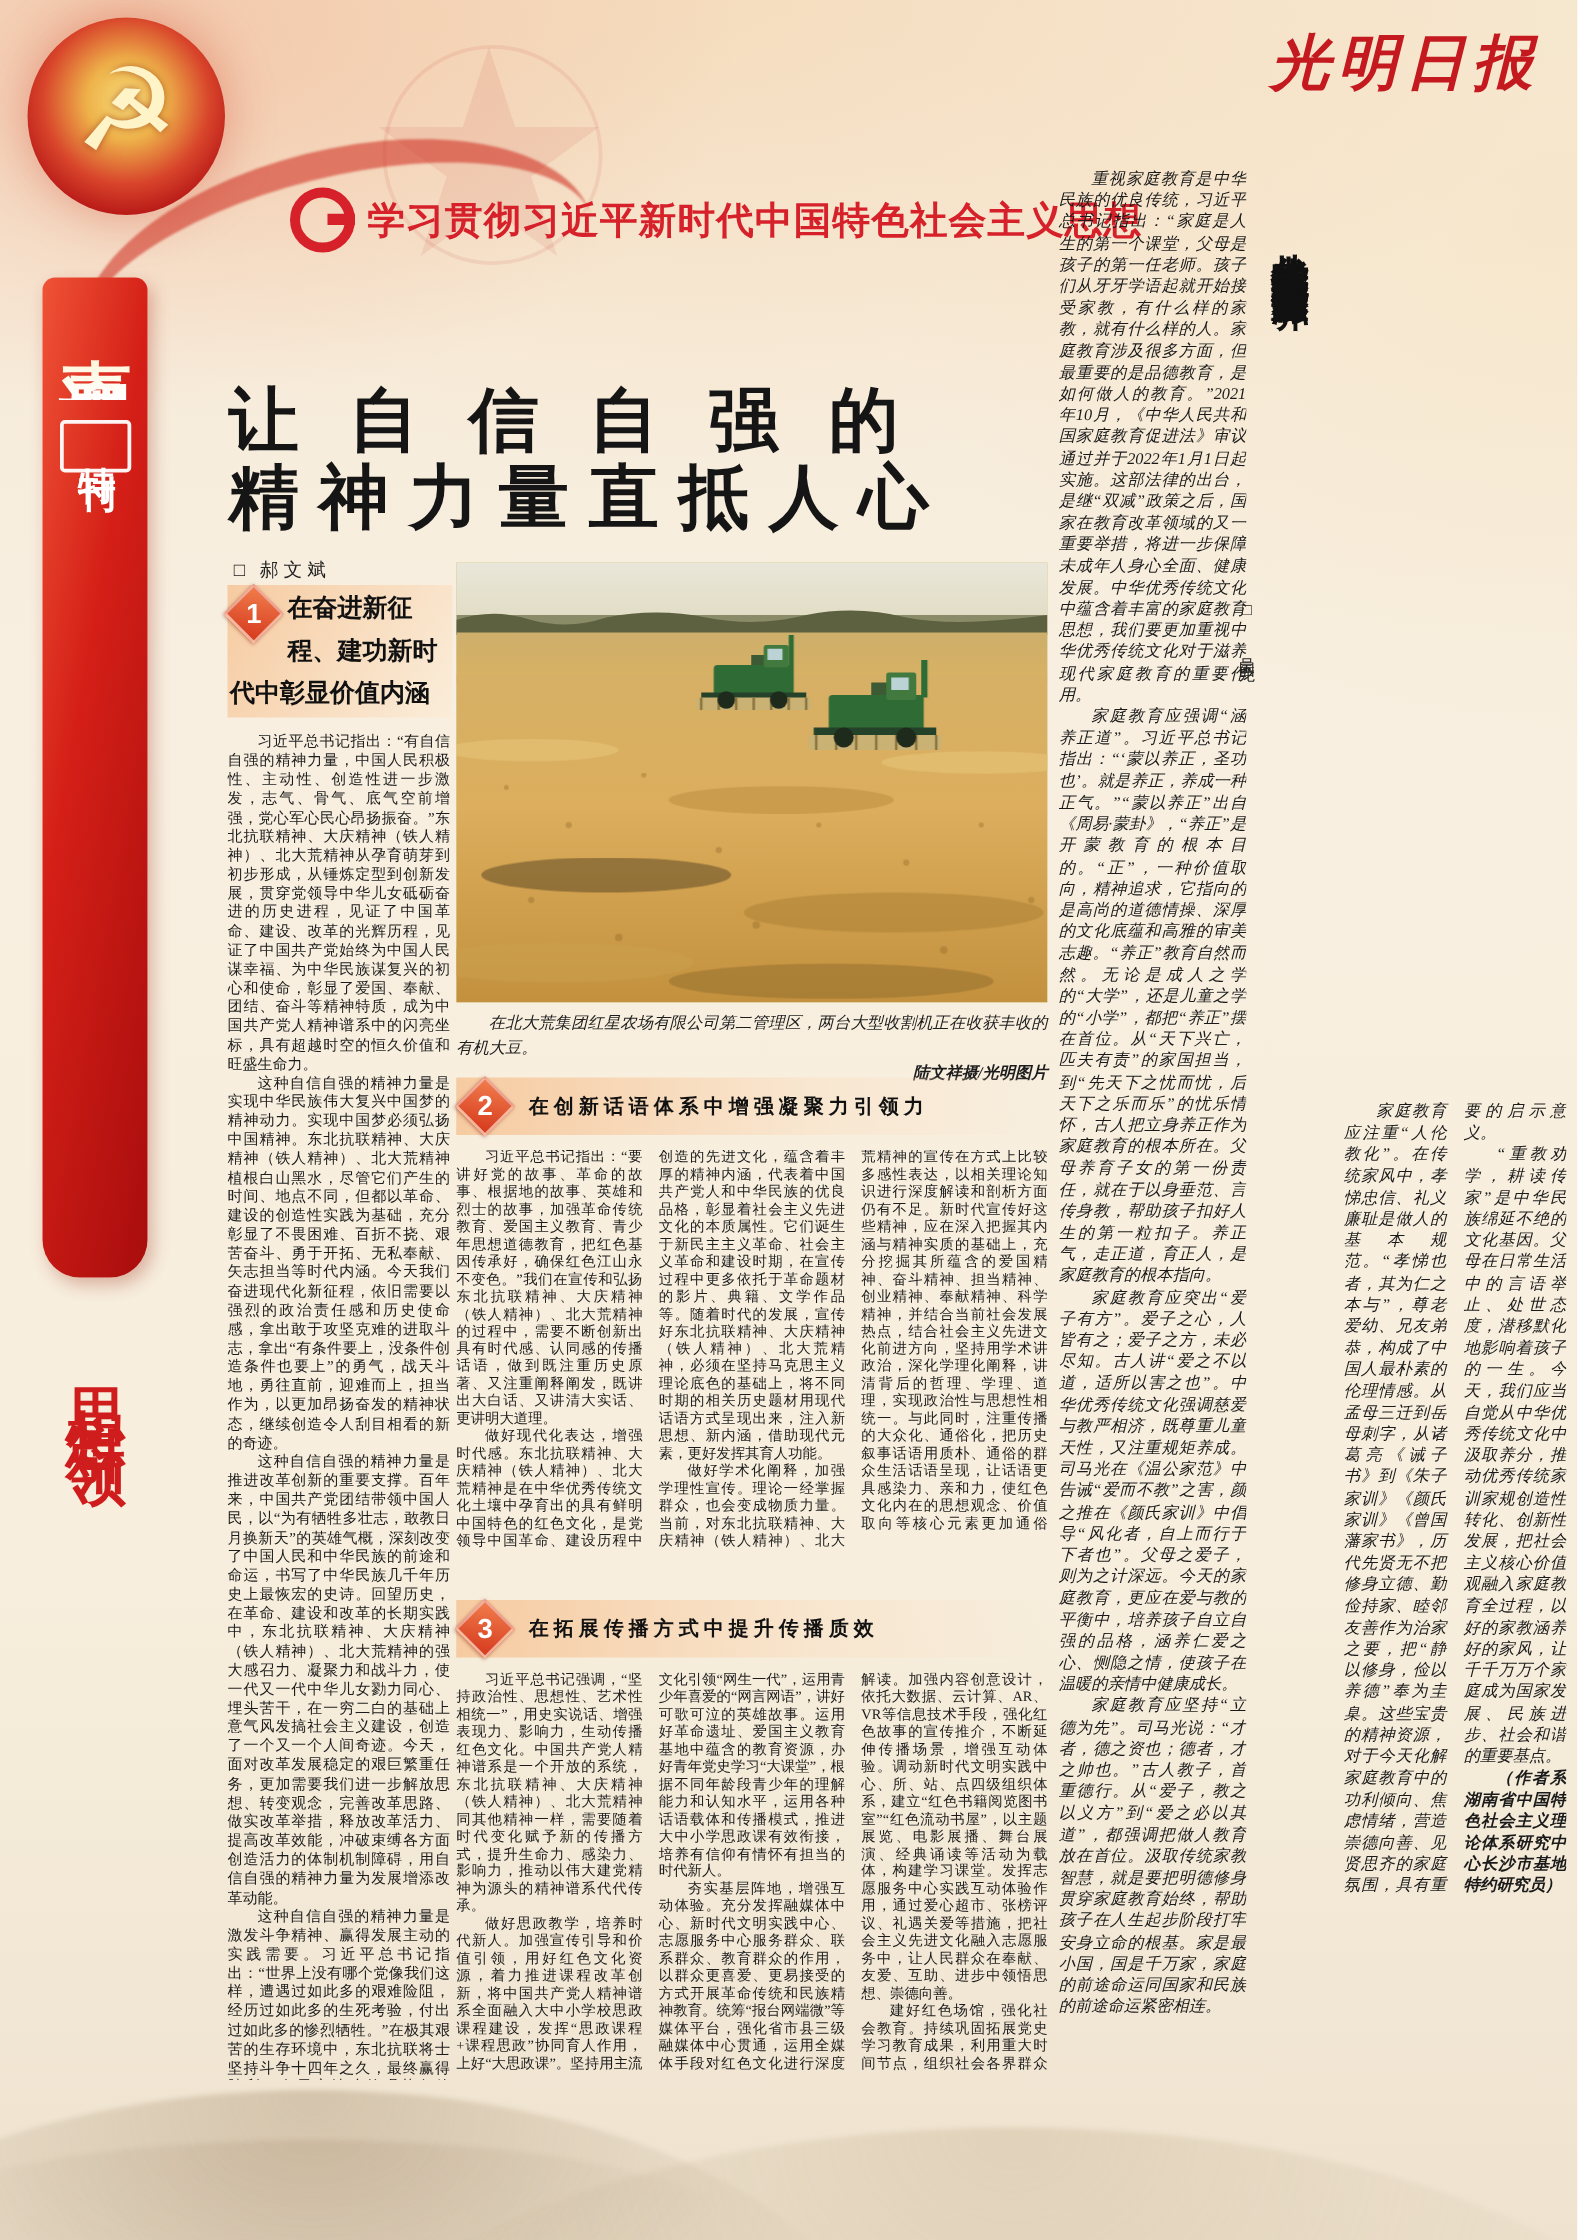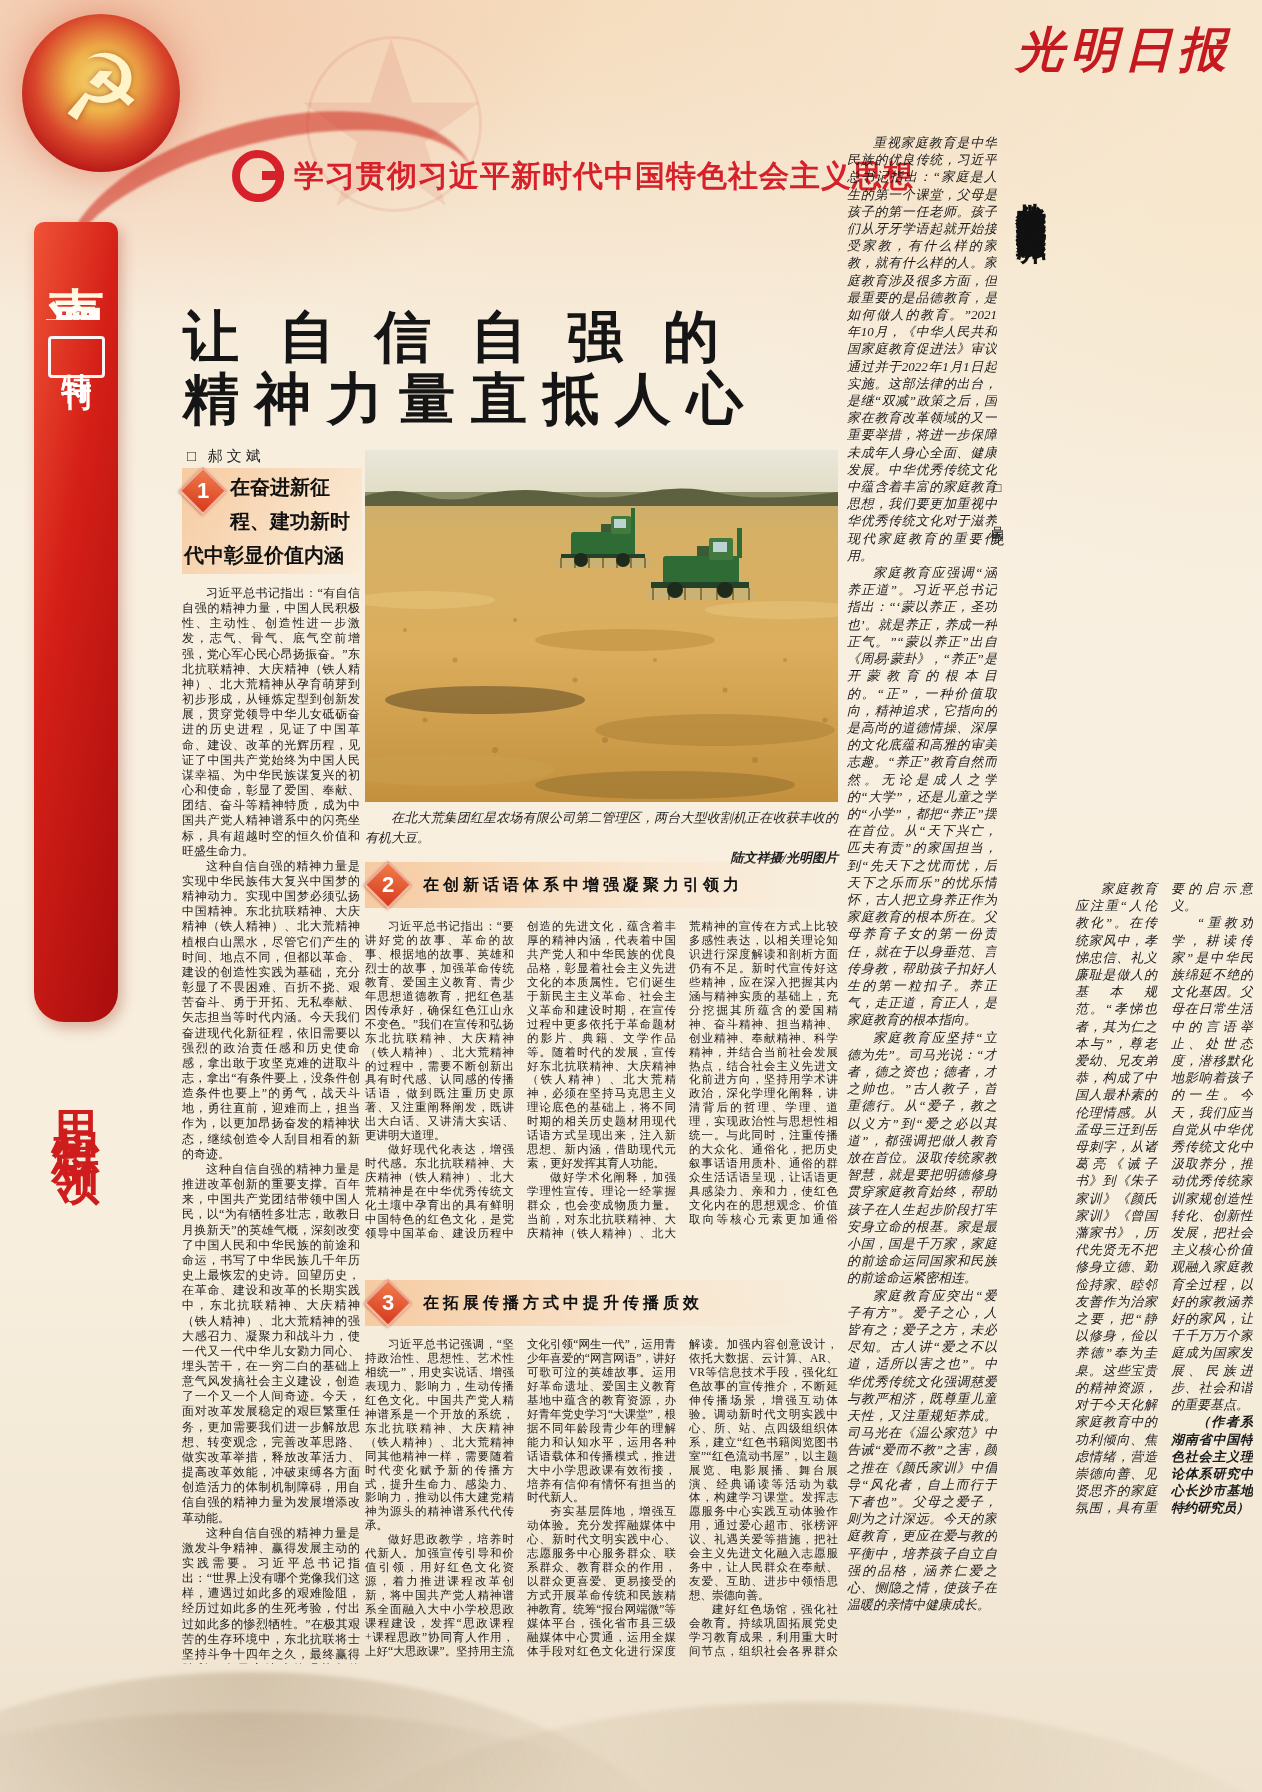--- a/index.html
+++ b/index.html
@@ -285,22 +285,22 @@
     <span class="sec-title">在拓展传播方式中提升传播质效</span>
   </div>
   <div class="sec-body body3">
     <span><p>习近平总书记强调，“坚持政治性、思想性、艺术性相统一”，用史实说话、增强表现力、影响力，生动传播红色文化。中国共产党人精神谱系是一个开放的系统，东北抗联精神、大庆精神（铁人精神）、北大荒精神同其他精神一样，需要随着时代变化赋予新的传播方式，提升生命力、感染力、影响力，推动以伟大建党精神为源头的精神谱系代代传承。</p><p>做好思政教学，培养时代新人。加强宣传引导和价值引领，用好红色文化资源，着力推进课程改革创新，将中国共产党人精神谱系全面融入大中小学校思政课程建设，发挥“思政课程+课程思政”协同育人作用，上好“大思政课”。坚持用主流文化引领“网生一代”，运用青少年喜爱的“网言网语”，讲好可歌可泣的英雄故事。运用好革命遗址、爱国主义教育基地中蕴含的教育资源，办好青年党史学习“大课堂”，根据不同年龄段青少年的理解能力和认知水平，运用各种话语载体和传播模式，推进大中小学思政课有效衔接，培养有信仰有情怀有担当的时代新人。</p><p>夯实基层阵地，增强互动体验。充分发挥融媒体中心、新时代文明实践中心、志愿服务中心服务群众、联系群众、教育群众的作用，以群众更喜爱、更易接受的方式开展革命传统和民族精神教育。统筹“报台网端微”等媒体平台，强化省市县三级融媒体中心贯通，运用全媒体手段对红色文化进行深度解读。加强内容创意设计，依托大数据、云计算、AR、VR等信息技术手段，强化红色故事的宣传推介，不断延伸传播场景，增强互动体验。调动新时代文明实践中心、所、站、点四级组织体系，建立“红色书籍阅览图书室”“红色流动书屋”，以主题展览、电影展播、舞台展演、经典诵读等活动为载体，构建学习课堂。发挥志愿服务中心实践互动体验作用，通过爱心超市、张榜评议、礼遇关爱等措施，把社会主义先进文化融入志愿服务中，让人民群众在奉献、友爱、互助、进步中领悟思想、崇德向善。</p><p>建好红色场馆，强化社会教育。持续巩固拓展党史学习教育成果，利用重大时间节点，组织社会各界群众到红色场馆接受党史教育，通过党的故事、革命的故事、英雄和烈士的故事，推动红色基因、革命薪火代代传承。加强对红色遗址的革命文物、文献、史料资料的征集，通过拍摄革命题材宣传片，推出红色云展览，深度挖掘珍贵历史文献背后的党史故事，以“眼可见、手可触、身可入、心可悟”的宣传方式，引导广大党员干部群众缅怀革命先辈、创业先驱等英雄群体和时代楷模。推进文旅融合，继续开发红色旅游精品线路，打造“红色地图”，引导广大青少年开展研学实践，在沉浸式、体验式中传承红色基因，赓续红色血脉，凝聚矢志民族复兴伟业的强大精神力量。</p></span>
     
   </div>
 
   <div class="side-colA">
       <p>重视家庭教育是中华民族的优良传统，习近平总书记指出：“家庭是人生的第一个课堂，父母是孩子的第一任老师。孩子们从牙牙学语起就开始接受家教，有什么样的家教，就有什么样的人。家庭教育涉及很多方面，但最重要的是品德教育，是如何做人的教育。”2021年10月，《中华人民共和国家庭教育促进法》审议通过并于2022年1月1日起实施。这部法律的出台，是继“双减”政策之后，国家在教育改革领域的又一重要举措，将进一步保障未成年人身心全面、健康发展。中华优秀传统文化中蕴含着丰富的家庭教育思想，我们要更加重视中华优秀传统文化对于滋养现代家庭教育的重要作用。</p>
       <p>家庭教育应强调“涵养正道”。习近平总书记指出：“‘蒙以养正，圣功也’。就是养正，养成一种正气。”“蒙以养正”出自《周易·蒙卦》，“养正”是开蒙教育的根本目的。“正”，一种价值取向，精神追求，它指向的是高尚的道德情操、深厚的文化底蕴和高雅的审美志趣。“养正”教育自然而然。无论是成人之学的“大学”，还是儿童之学的“小学”，都把“养正”摆在首位。从“天下兴亡，匹夫有责”的家国担当，到“先天下之忧而忧，后天下之乐而乐”的忧乐情怀，古人把立身养正作为家庭教育的根本所在。父母养育子女的第一份责任，就在于以身垂范、言传身教，帮助孩子扣好人生的第一粒扣子。养正气，走正道，育正人，是家庭教育的根本指向。</p>
+      <p>家庭教育应突出“爱子有方”。爱子之心，人皆有之；爱子之方，未必尽知。古人讲“爱之不以道，适所以害之也”。中华优秀传统文化强调慈爱与教严相济，既尊重儿童天性，又注重规矩养成。司马光在《温公家范》中告诫“爱而不教”之害，颜之推在《颜氏家训》中倡导“风化者，自上而行于下者也”。父母之爱子，则为之计深远。今天的家庭教育，更应在爱与教的平衡中，培养孩子自立自强的品格，涵养仁爱之心、恻隐之情，使孩子在温暖的亲情中健康成长。</p>
       <p>家庭教育应坚持“立德为先”。司马光说：“才者，德之资也；德者，才之帅也。”古人教子，首重德行。从“爱子，教之以义方”到“爱之必以其道”，都强调把做人教育放在首位。汲取传统家教智慧，就是要把明德修身贯穿家庭教育始终，帮助孩子在人生起步阶段打牢安身立命的根基。家是最小国，国是千万家，家庭的前途命运同国家和民族的前途命运紧密相连。</p>
-      <p>家庭教育应突出“爱子有方”。爱子之心，人皆有之；爱子之方，未必尽知。古人讲“爱之不以道，适所以害之也”。中华优秀传统文化强调慈爱与教严相济，既尊重儿童天性，又注重规矩养成。司马光在《温公家范》中告诫“爱而不教”之害，颜之推在《颜氏家训》中倡导“风化者，自上而行于下者也”。父母之爱子，则为之计深远。今天的家庭教育，更应在爱与教的平衡中，培养孩子自立自强的品格，涵养仁爱之心、恻隐之情，使孩子在温暖的亲情中健康成长。</p>
     </div>
   <div class="side-headline">从中华优秀传统文化中汲取家庭教育的重要滋养</div>
   <div class="side-byline">□ 吴国龙</div>
   <div class="side-colBC">
     <span><p>家庭教育应注重“人伦教化”。在传统家风中，孝悌忠信、礼义廉耻是做人的基本规范。“孝悌也者，其为仁之本与”，尊老爱幼、兄友弟恭，构成了中国人最朴素的伦理情感。从孟母三迁到岳母刺字，从诸葛亮《诫子书》到《朱子家训》《颜氏家训》《曾国藩家书》，历代先贤无不把修身立德、勤俭持家、睦邻友善作为治家之要，把“静以修身，俭以养德”奉为圭臬。这些宝贵的精神资源，对于今天化解家庭教育中的功利倾向、焦虑情绪，营造崇德向善、见贤思齐的家庭氛围，具有重要的启示意义。</p><p>“重教劝学，耕读传家”是中华民族绵延不绝的文化基因。父母在日常生活中的言语举止、处世态度，潜移默化地影响着孩子的一生。今天，我们应当自觉从中华优秀传统文化中汲取养分，推动优秀传统家训家规创造性转化、创新性发展，把社会主义核心价值观融入家庭教育全过程，以好的家教涵养好的家风，让千千万万个家庭成为国家发展、民族进步、社会和谐的重要基点。</p></span>
     <p class="author-note">（作者系湖南省中国特色社会主义理论体系研究中心长沙市基地特约研究员）</p>
   </div>
 
 </div>
 

